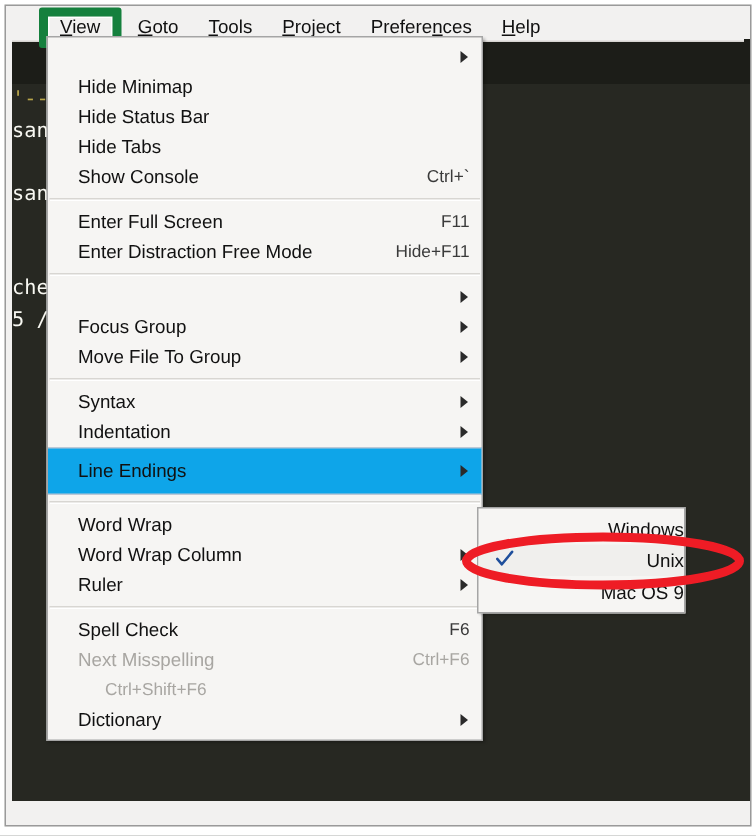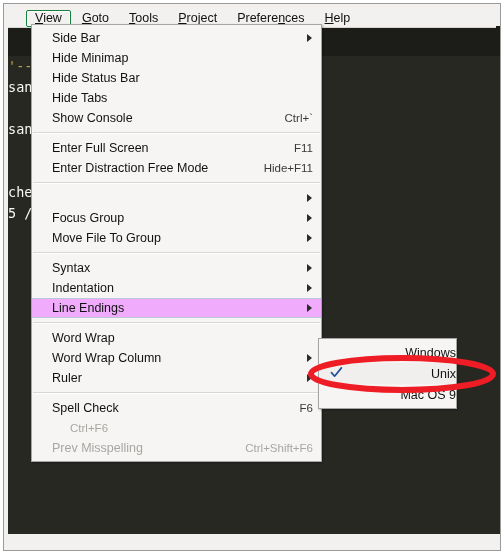--- a/index.html
+++ b/index.html
@@ -101,21 +101,21 @@
   .mb-item {
     font-size: 12.5px;
     color: #101010;
     padding: 1px 9px;
     margin-right: 2px;
     white-space: nowrap;
     line-height: 15px;
   }
   .mb-item.active {
     background: #f2f1f0;
-    border: 1px solid #15803d;
+    border: 6px solid #15803d;
     border-radius: 2px;
     padding: 0px 8px;
     box-shadow: inset 0 0 0 1px #ffffff;
   }
   .mn { text-decoration: underline; }
 
   
   .dropdown {
     position: absolute;
     left: 31px; top: 24px;
@@ -132,24 +132,24 @@
     height: 20px;
     display: flex;
     align-items: center;
     padding: 0 8px 0 20px;
     font-size: 12.5px;
     color: #111111;
     box-sizing: border-box;
   }
   .mi.disabled { color: #a8a6a2; }
   .mi.hl {
-    background: #f0abfc;
+    background: #0ea5e9;
     border-top: 1px solid #bcc8d6;
     border-bottom: 1px solid #bcc8d6;
-    height: 20px;
+    height: 32px;
   }
   .mi-label { flex: 1 1 auto; white-space: nowrap; }
   .mi-accel {
     font-size: 11.5px;
     color: #3a3a3a;
     margin-left: 18px;
     white-space: nowrap;
     text-align: center;
   }
   .mi.disabled .mi-accel { color: #a8a6a2; }
@@ -235,21 +235,20 @@
           <div class="mb-item"><span class="mn">P</span>roject</div>
           <div class="mb-item">Prefere<span class="mn">n</span>ces</div>
           <div class="mb-item"><span class="mn">H</span>elp</div>
         </div>
     </div>
 
   </div>
 
   <div class="dropdown" id="view-dropdown">
       <div class="mi">
-        <span class="mi-label">Side Bar</span>
         <span class="mi-arrow"></span>
       </div>
       <div class="mi">
         <span class="mi-label">Hide Minimap</span>
       </div>
       <div class="mi">
         <span class="mi-label">Hide Status Bar</span>
       </div>
       <div class="mi">
         <span class="mi-label">Hide Tabs</span>
@@ -303,25 +302,29 @@
       <div class="mi">
         <span class="mi-label">Ruler</span>
         <span class="mi-arrow"></span>
       </div>
       <div class="sep"></div>
       <div class="mi">
         <span class="mi-label">Spell Check</span>
         <span class="mi-accel">F6</span>
       </div>
       <div class="mi disabled">
+        <span class="mi-label">Next Misspelling</span>
         <span class="mi-accel">Ctrl+F6</span>
       </div>
       <div class="mi disabled">
-        <span class="mi-label">Prev Misspelling</span>
         <span class="mi-accel">Ctrl+Shift+F6</span>
+      </div>
+      <div class="mi">
+        <span class="mi-label">Dictionary</span>
+        <span class="mi-arrow"></span>
       </div>
     </div>
 
   <div class="submenu" id="line-endings-submenu">
       <div class="smi">
         <span>Windows</span>
       </div>
       <div class="smi checked-row">
         <span class="check">
           <svg width="13" height="13" viewBox="0 0 13 13" xmlns="http://www.w3.org/2000/svg">

